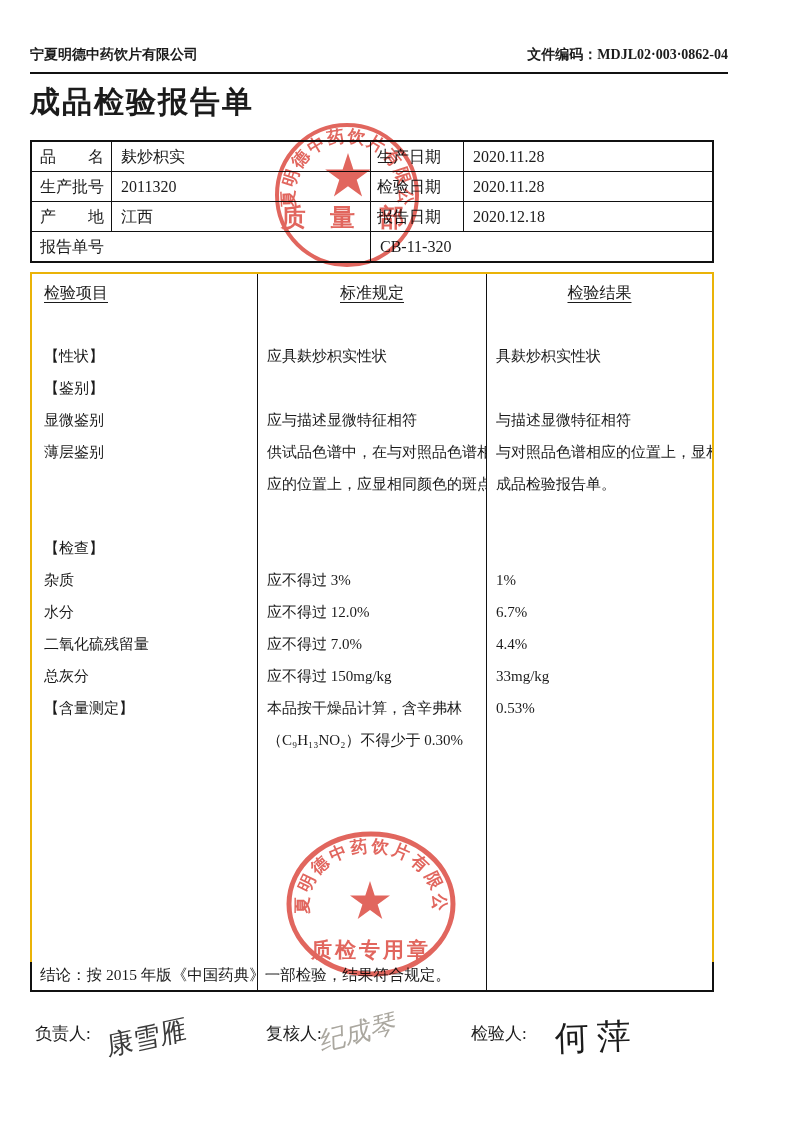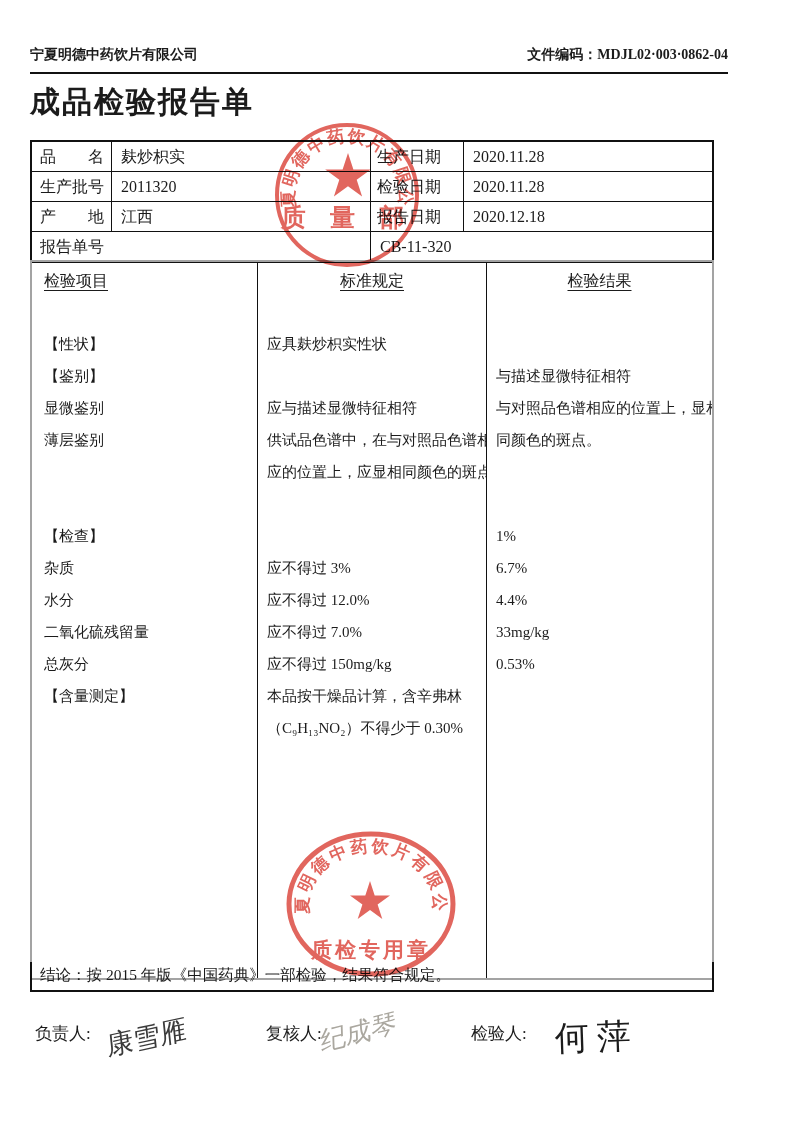--- a/index.html
+++ b/index.html
@@ -35,22 +35,22 @@
   .info-cell{
     height:29px;line-height:29px;font-size:16px;
     border-right:1px solid #111;box-sizing:border-box;
     padding-left:9px;white-space:nowrap;overflow:hidden;
   }
   .info-cell.lab1{padding-left:8px;}
   .info-cell.lab2{padding-left:6px;}
   .info-row .info-cell:last-child{border-right:none;}
   
   .main-table{
-    position:absolute;left:30px;top:260px;width:684px;height:720px;
-    border:2px solid #a3a3a3;box-sizing:border-box;
+    position:absolute;left:30px;top:272px;width:684px;height:720px;
+    border:2px solid #eab308;box-sizing:border-box;
     display:grid;grid-template-columns:226px 229px 225px;
   }
   .col{box-sizing:border-box;border-right:1px solid #111;padding-top:8px;}
   .col:last-child{border-right:none;}
   .col-header{font-size:16px;height:22px;line-height:22px;}
   .col-header.center{text-align:center;}
   .col-header .uline{text-decoration:underline;text-underline-offset:4px;}
   .col-item .col-header{padding-left:12px;}
   .lines{margin-top:36px;}
   .line{
@@ -153,24 +153,25 @@
         <div class="line">应不得过 12.0%</div>
         <div class="line">应不得过 7.0%</div>
         <div class="line">应不得过 150mg/kg</div>
         <div class="line">本品按干燥品计算，含辛弗林</div>
         <div class="line">（C₉H₁₃NO₂）不得少于 0.30%</div>
       </div>
     </div>
     <div class="col col-res">
       <div class="col-header center"><span class="uline">检验结果</span></div>
       <div class="lines">
+        <div class="line">具麸炒枳实性状</div>
         <div class="line"></div>
         <div class="line">与描述显微特征相符</div>
         <div class="line">与对照品色谱相应的位置上，显相</div>
-        <div class="line">同颜色的斑点。</div>
+        <div class="line">成品检验报告单。</div>
         <div class="line"></div>
         <div class="line"></div>
         <div class="line">1%</div>
         <div class="line">6.7%</div>
         <div class="line">4.4%</div>
         <div class="line">33mg/kg</div>
         <div class="line">0.53%</div>
         <div class="line"></div>
       </div>
     </div>

